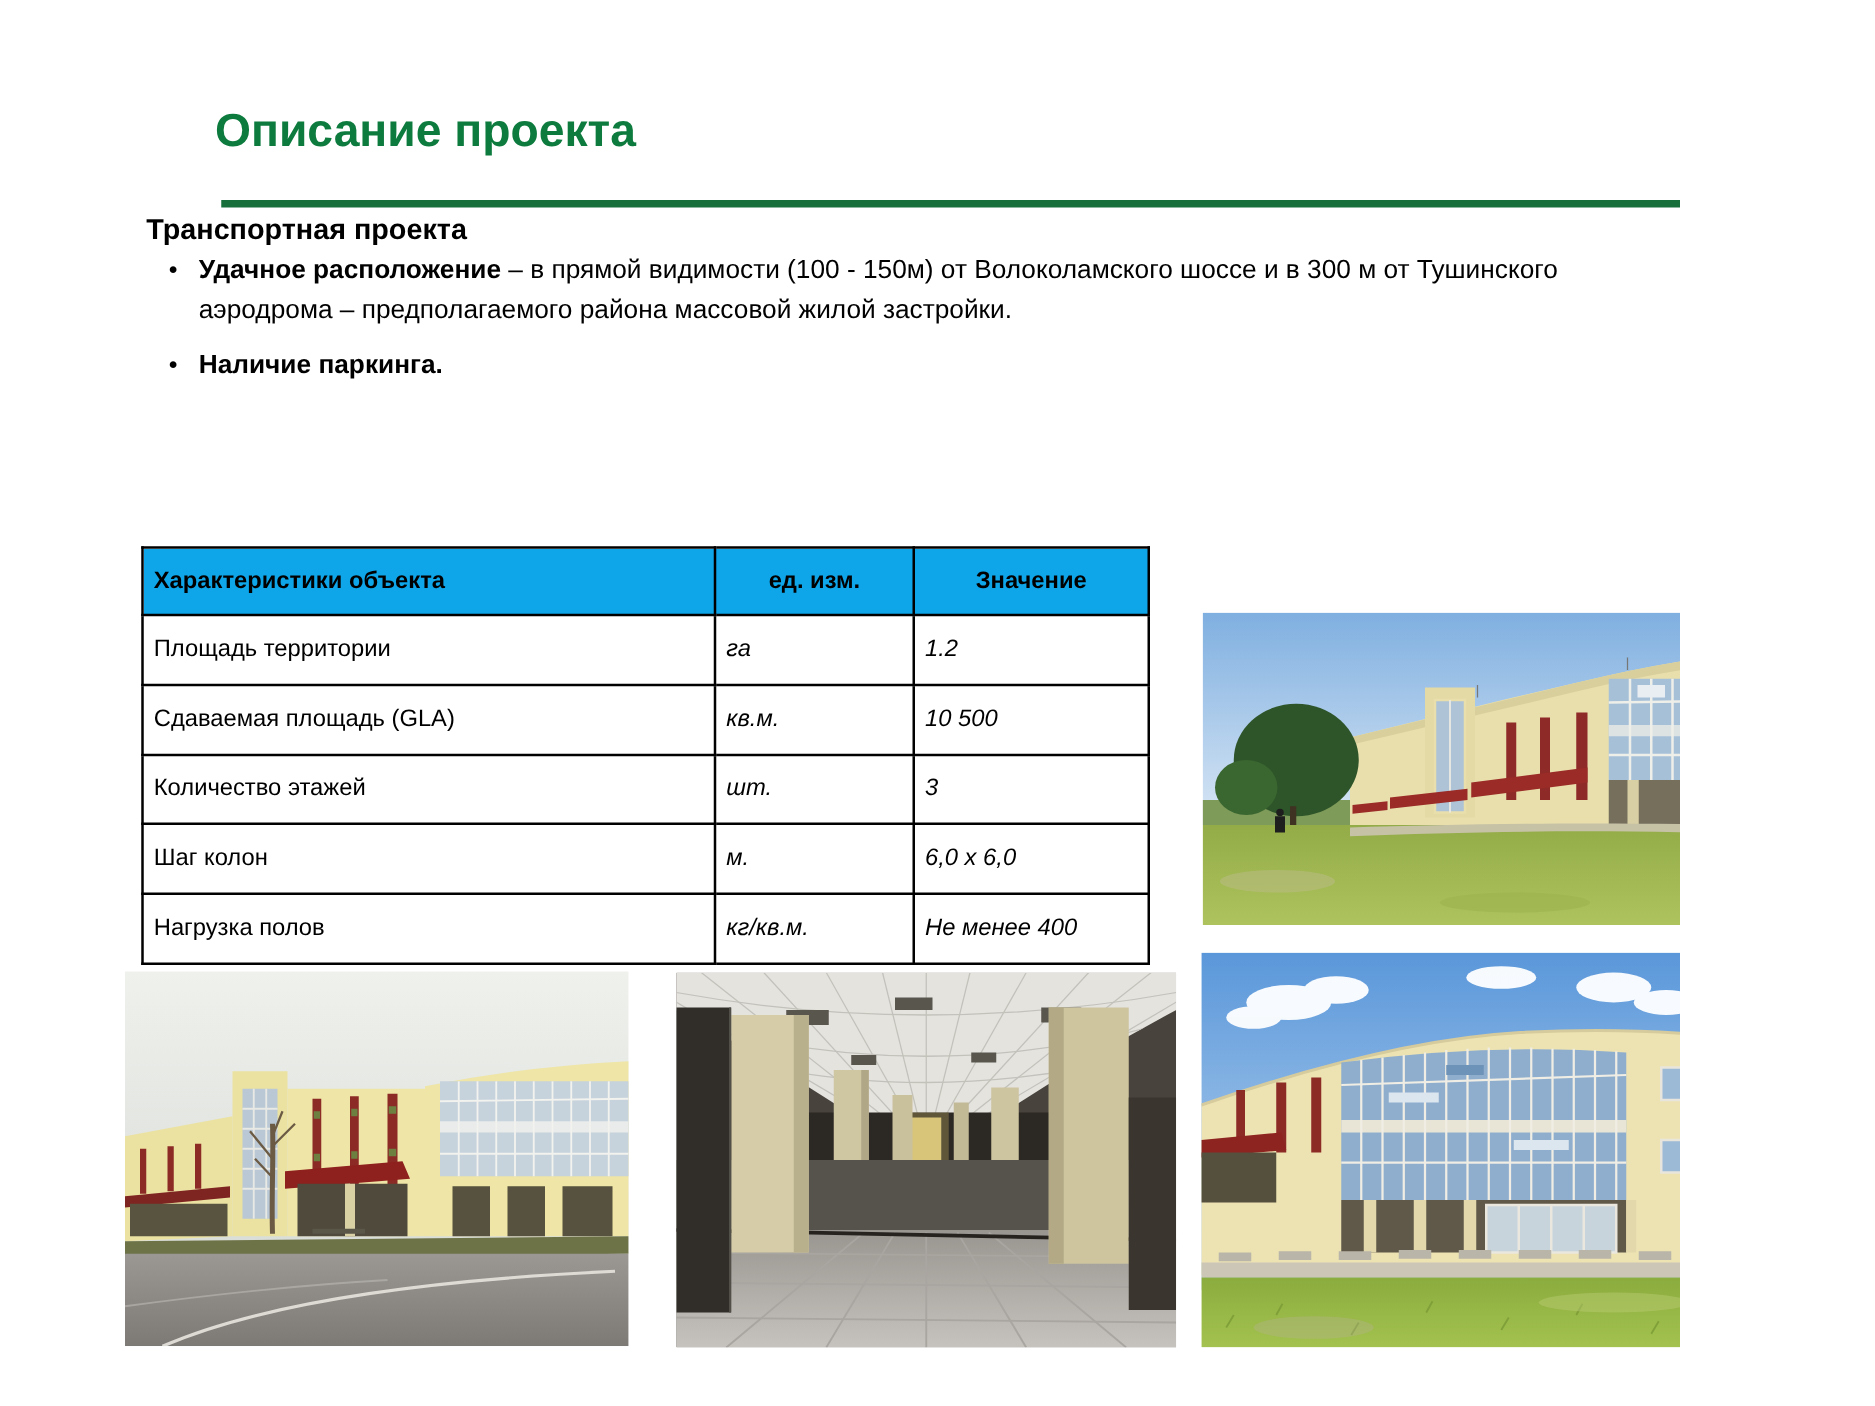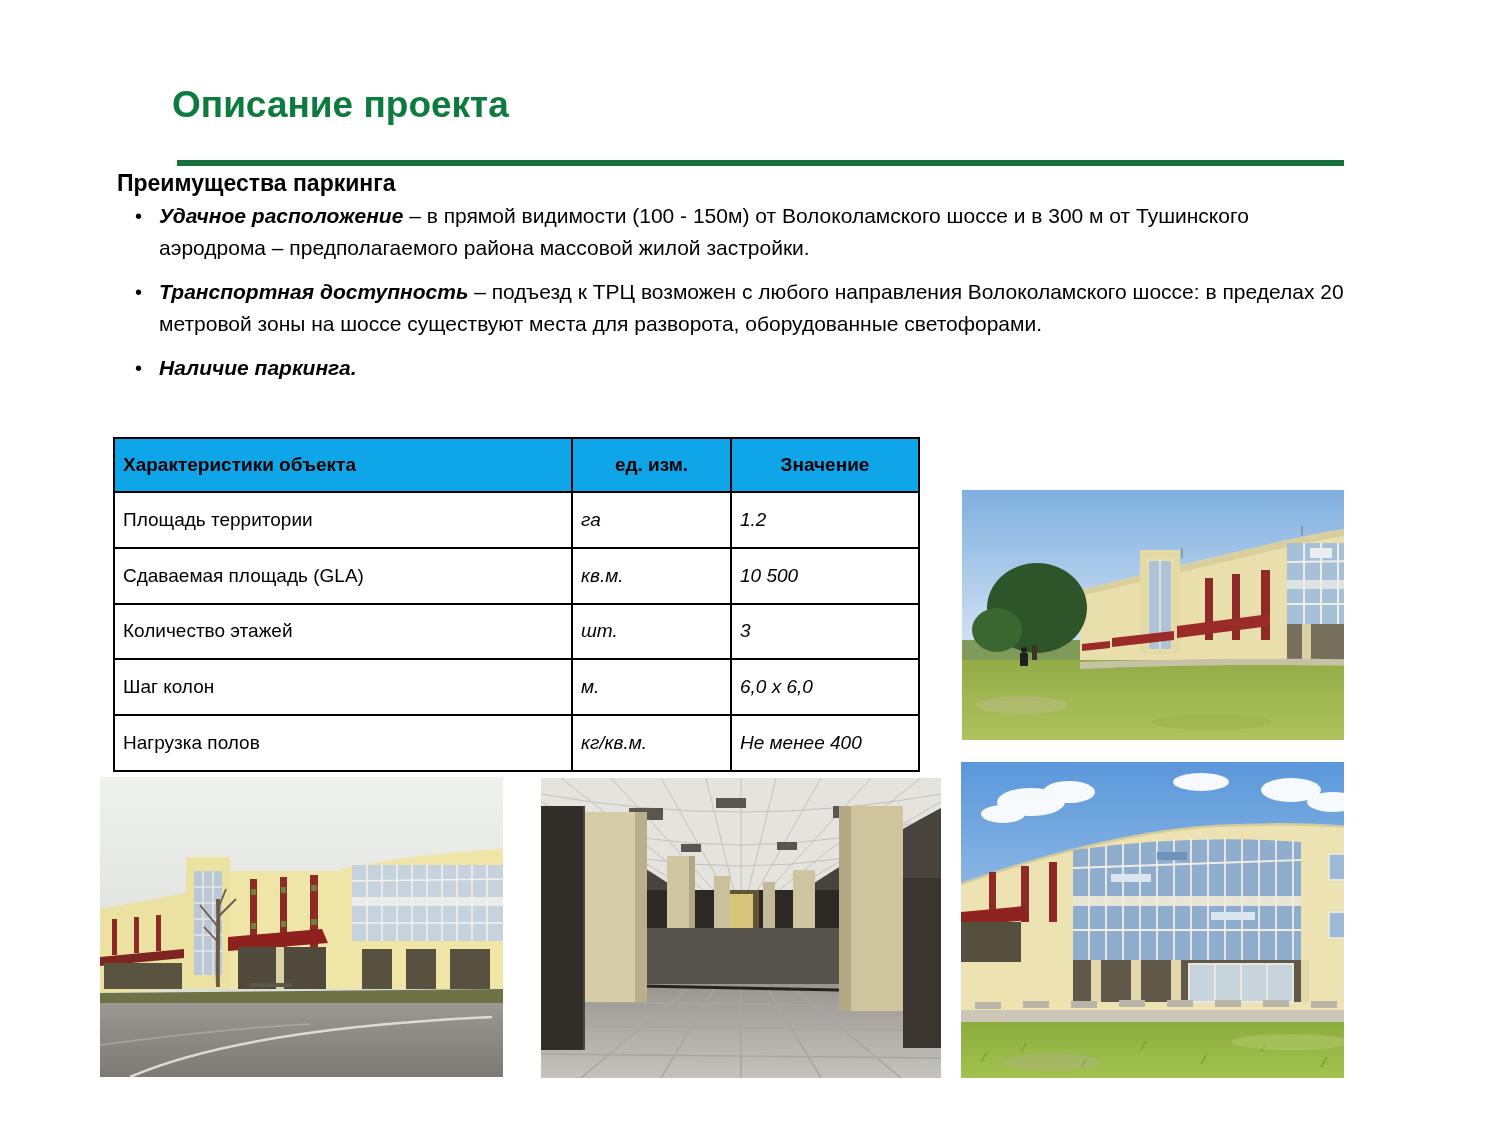--- a/index.html
+++ b/index.html
@@ -9,21 +9,21 @@
   .slide-title{position:absolute;left:172px;top:84px;font-size:37px;font-weight:bold;
                color:#0e7b3e;white-space:nowrap;}
   .title-rule{position:absolute;left:177px;top:160px;width:1258px;height:6px;background:#17703c;}
 
   .adv-heading{position:absolute;left:117px;top:170px;font-size:23px;font-weight:bold;}
 
   .bullets{position:absolute;left:128px;top:200px;width:1230px;margin:0;padding:0;list-style:none;}
   .bullets li{position:relative;padding-left:31px;margin-bottom:12px;
               font-size:21px;line-height:32px;}
   .bullets li::before{content:"•";position:absolute;left:7px;top:0;font-size:20px;}
-  .bullet-lead{font-weight:bold;font-style:italic;}
+  .bullet-lead{font-weight:bold;}
 
   table.specs{position:absolute;left:113px;top:437px;width:805px;height:335px;
               border-collapse:collapse;table-layout:fixed;font-size:19px;background:#fff;}
   table.specs th,table.specs td{border:2px solid #000;padding:2px 8px;overflow:hidden;}
   table.specs th{background:#0ea5e9;font-weight:bold;height:48px;}
   table.specs th.c0{text-align:left;}
   table.specs th.c1,table.specs th.c2{text-align:center;}
   table.specs td{height:40px;}
   table.specs td.c0{text-align:left;}
   table.specs td.c1,table.specs td.c2{font-style:italic;}
@@ -38,28 +38,25 @@
   .corner-accent{position:absolute;left:1423px;top:1023px;width:77px;height:40px;background:#76b947;}
 </style>
 </head>
 <body>
 
 <div class="slide">
 
   <div class="slide-title">Описание проекта</div>
   <div class="title-rule"></div>
 
-  <div class="adv-heading">Преимущества паркинга</div>
+  <div class="adv-heading">Транспортная проекта</div>
 
   <ul class="bullets">
     <li>
       <span class="bullet-lead">Удачное расположение</span><span> – в прямой видимости (100 - 150м) от Волоколамского шоссе и в 300 м от Тушинского аэродрома – предполагаемого района массовой жилой застройки.</span>
-    </li>
-    <li>
-      <span class="bullet-lead">Транспортная доступность</span><span> – подъезд к ТРЦ возможен с любого направления Волоколамского шоссе: в пределах 200 метровой зоны на шоссе существуют места для разворота, оборудованные светофорами.</span>
     </li>
     <li>
       <span class="bullet-lead">Наличие паркинга.</span><span></span>
     </li>
   </ul>
 
   <table class="specs">
     <colgroup>
         <col style="width:458px">
         <col style="width:159px">

